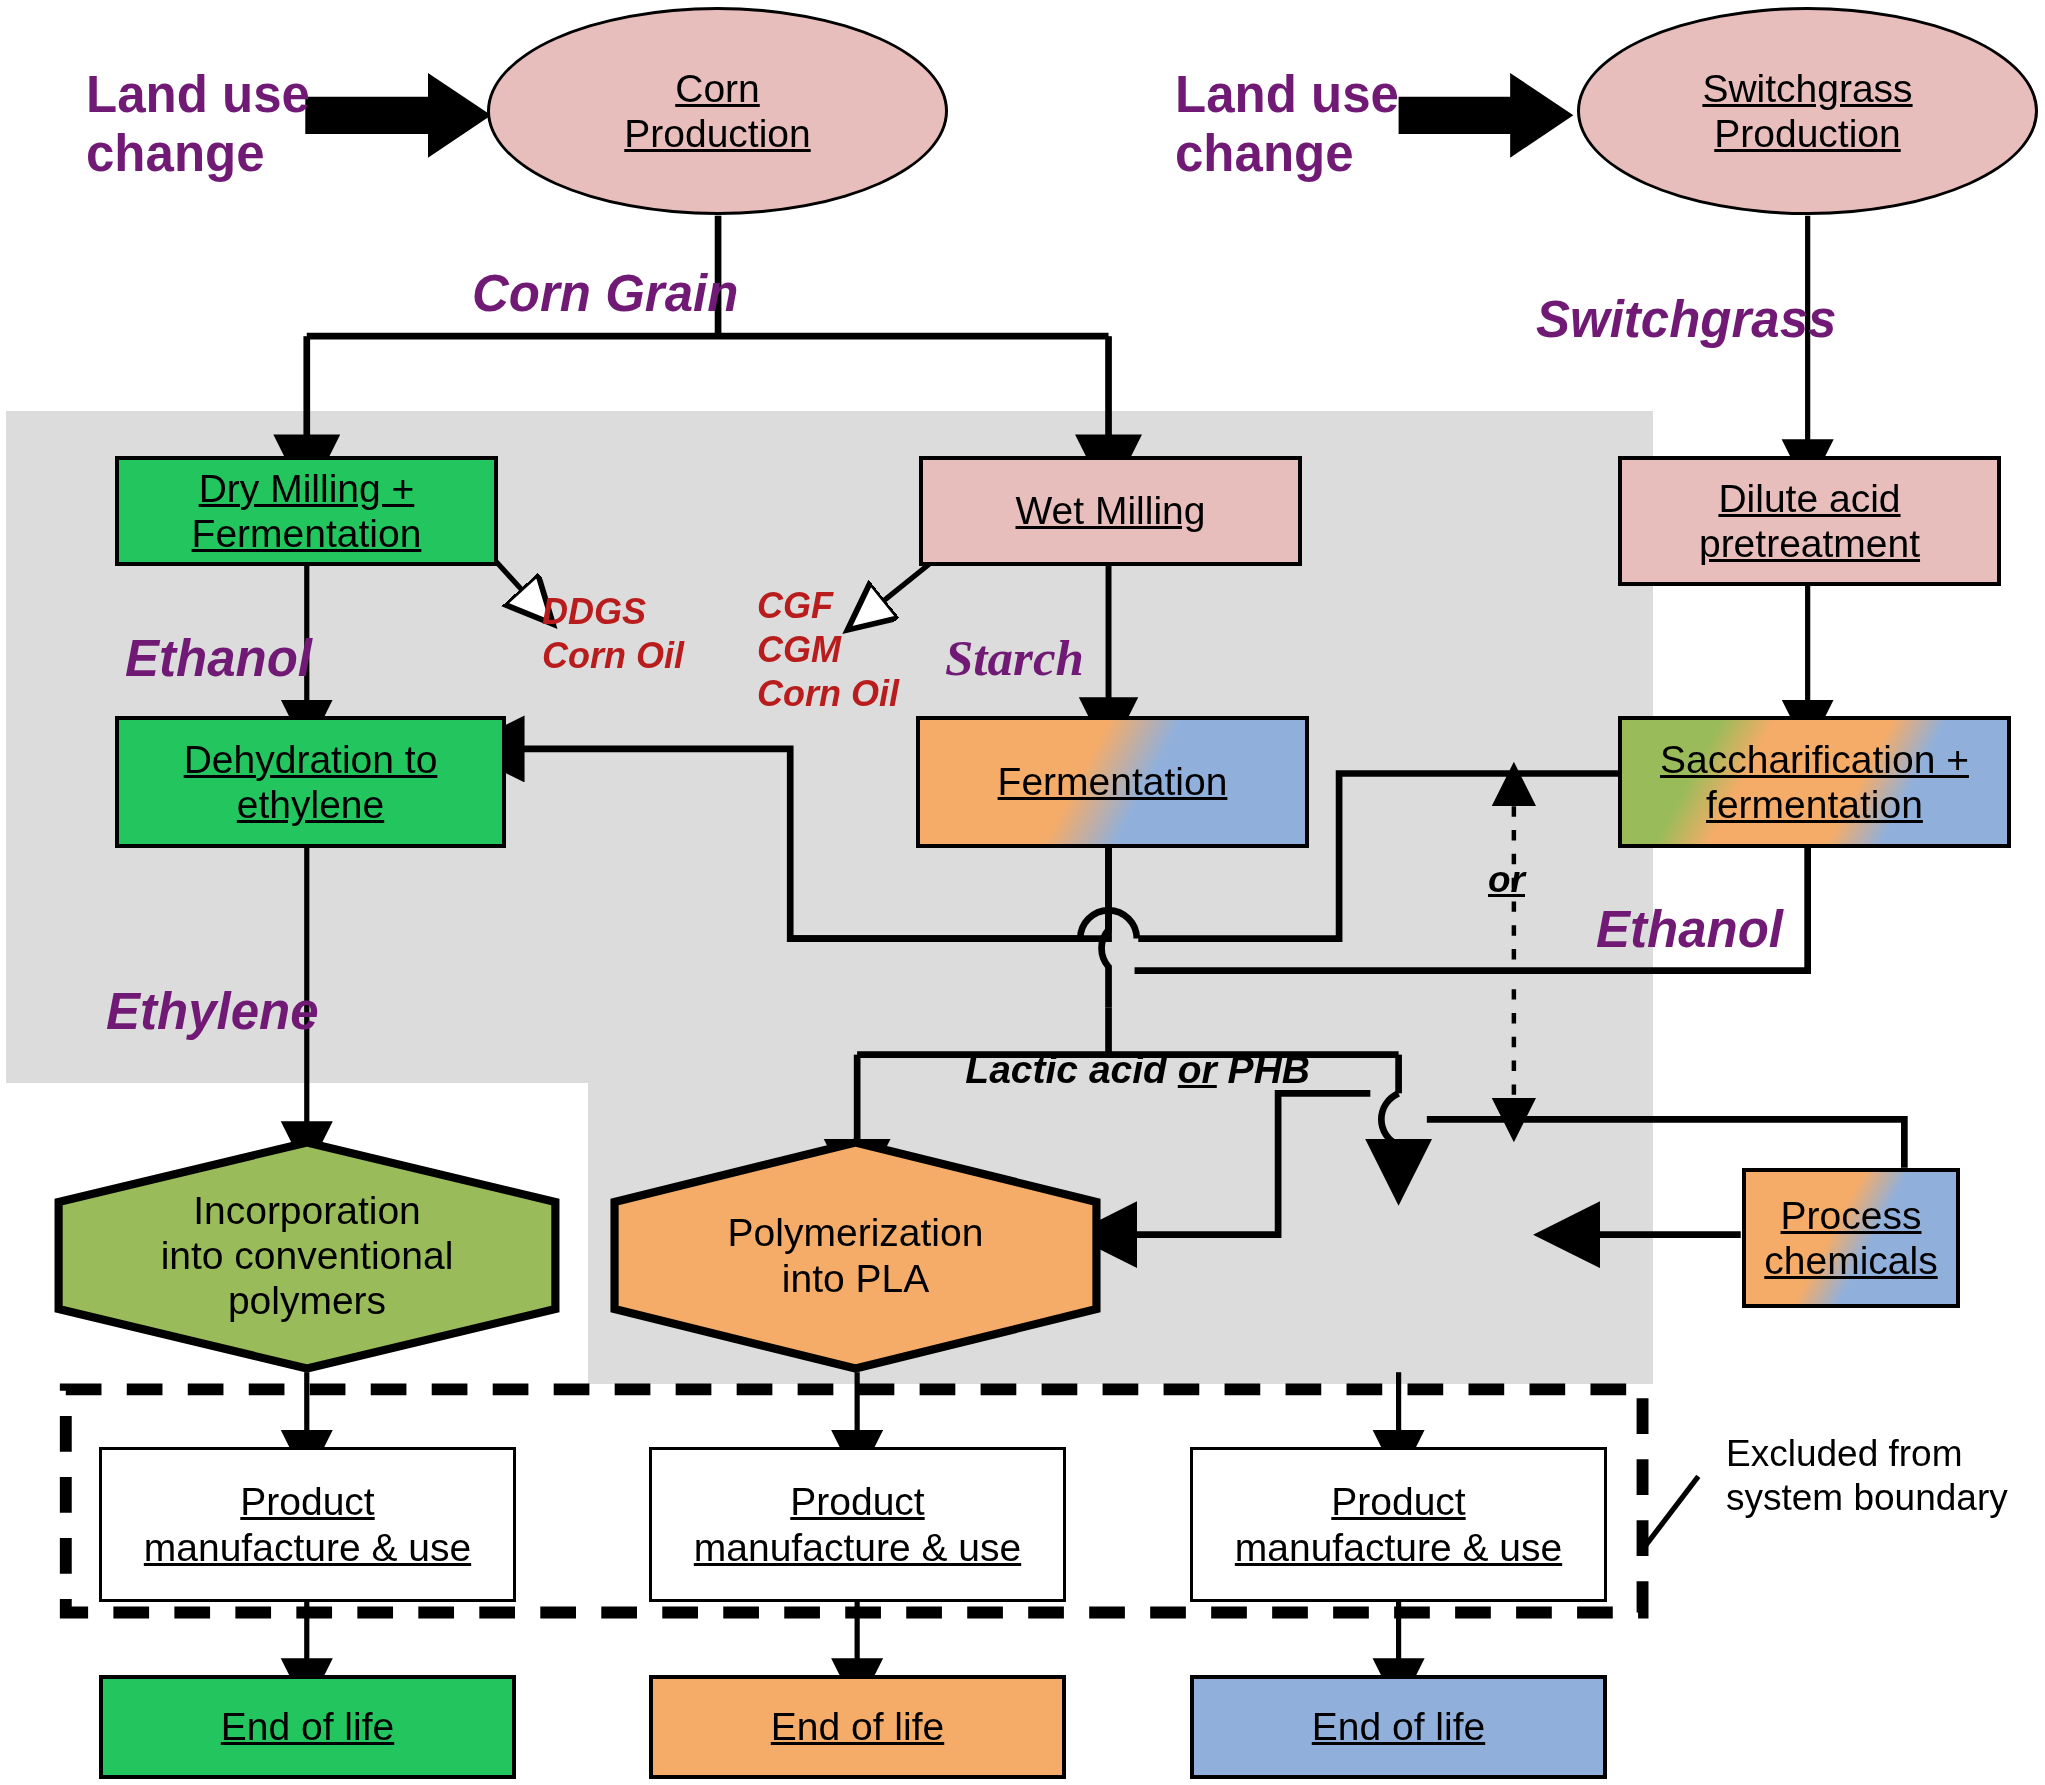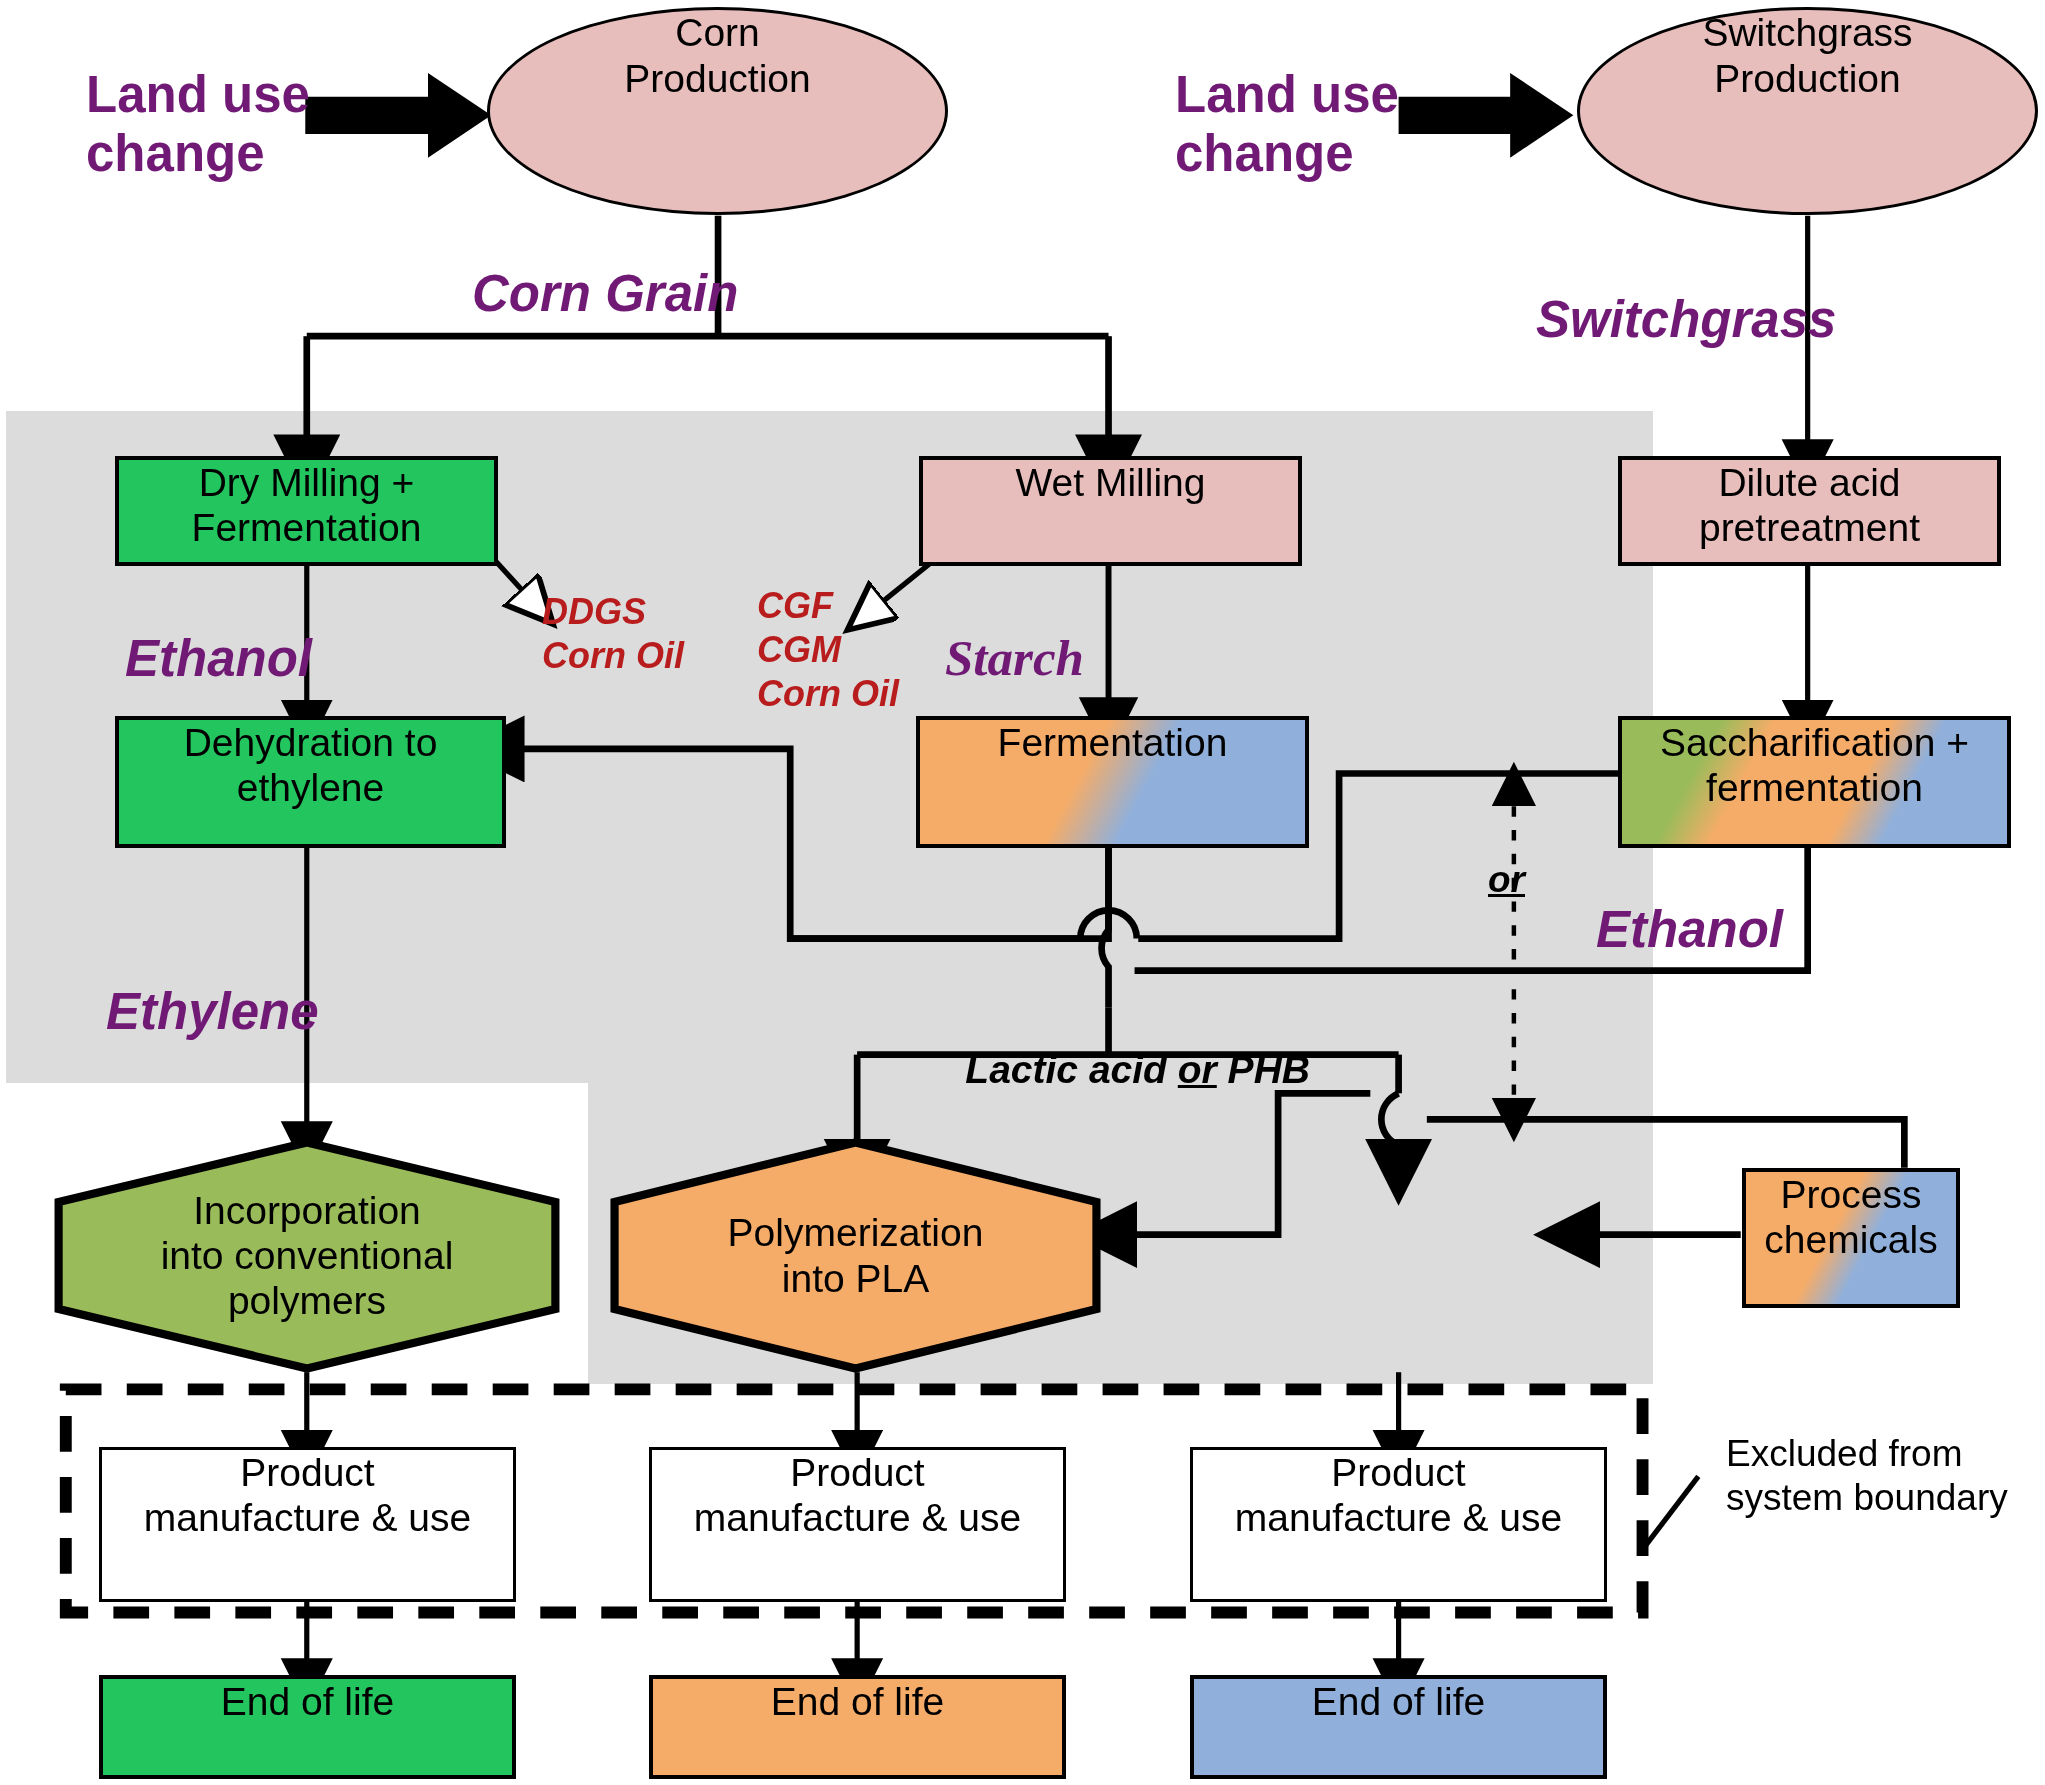--- a/index.html
+++ b/index.html
@@ -1,21 +1,21 @@
 <!DOCTYPE html>
 <html style="font-size:12px"><head>
 <meta charset="utf-8">
 <style>
   html,body{margin:0;padding:0;background:#fff;}
   body{width:2046px;height:1785px;font-family:"Liberation Sans",sans-serif;}
   #stage{position:relative;width:2046px;height:1785px;overflow:hidden;background:#ffffff;}
   #wires{position:absolute;left:0;top:0;width:2046px;height:1785px;}
   .band{position:absolute;background:#dcdcdc;}
-  .node{position:absolute;box-sizing:border-box;display:flex;
-        justify-content:center;text-align:center;color:#000;line-height:1.16;}
+  .node{position:absolute;box-sizing:border-box;display:flex;align-items:center;
+        justify-content:center;text-align:center;color:#000;line-height:1.16;text-decoration:underline;}
   .box{border:4.5px solid #000;font-size:39px;}
   .ellipse{border:3.7px solid #000;border-radius:50%;font-size:39px;background:#e8bebc;}
   .hexwrap{position:absolute;}
   .hexlabel{position:absolute;left:0;top:0;width:100%;height:100%;display:flex;
             align-items:center;justify-content:center;text-align:center;font-size:39px;line-height:1.16;}
   .lbl{position:absolute;font-weight:bold;font-style:italic;font-size:51px;color:#701a75;white-space:pre;}
   .lbl-plain{position:absolute;font-size:37px;color:#000;white-space:pre;line-height:1.2;}
   .lbl-gray{position:absolute;font-weight:bold;font-style:italic;font-size:36px;color:#b91c1c;
             white-space:pre;line-height:1.22;}
   .lbl-or{position:absolute;font-weight:bold;font-style:italic;font-size:37px;color:#000;
@@ -134,21 +134,21 @@
 
   <div class="node box g-green" style="left:115px;top:456px;width:383px;height:110px;">
     <span style="white-space:pre-line">Dry Milling +
 Fermentation</span>
   </div>
 
   <div class="node box g-pink" style="left:919px;top:456px;width:383px;height:110px;">
     <span style="white-space:pre-line">Wet Milling</span>
   </div>
 
-  <div class="node box g-pink" style="left:1618px;top:456px;width:383px;height:110px;">
+  <div class="node box g-pink" style="left:1618px;top:456px;width:383px;height:130px;">
     <span style="white-space:pre-line">Dilute acid
 pretreatment</span>
   </div>
 
   <div class="lbl-gray" style="left:542px;top:590px;white-space:pre-line;">DDGS
 Corn Oil</div>
   <div class="lbl-gray" style="left:757px;top:584px;white-space:pre-line;">CGF
 CGM
 Corn Oil</div>
 

